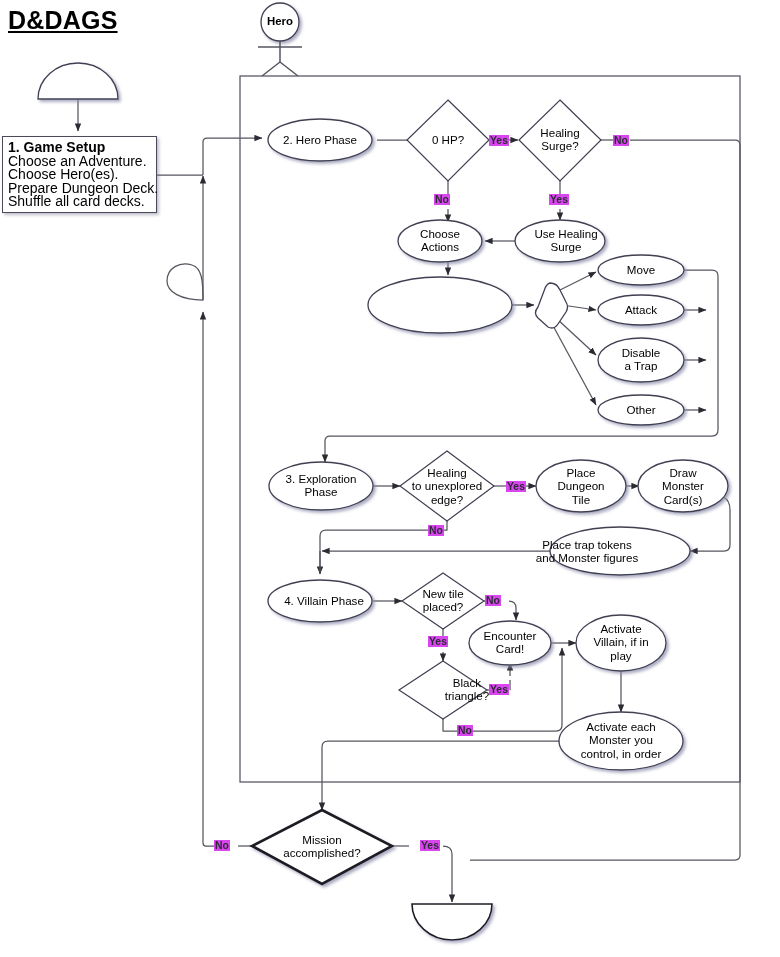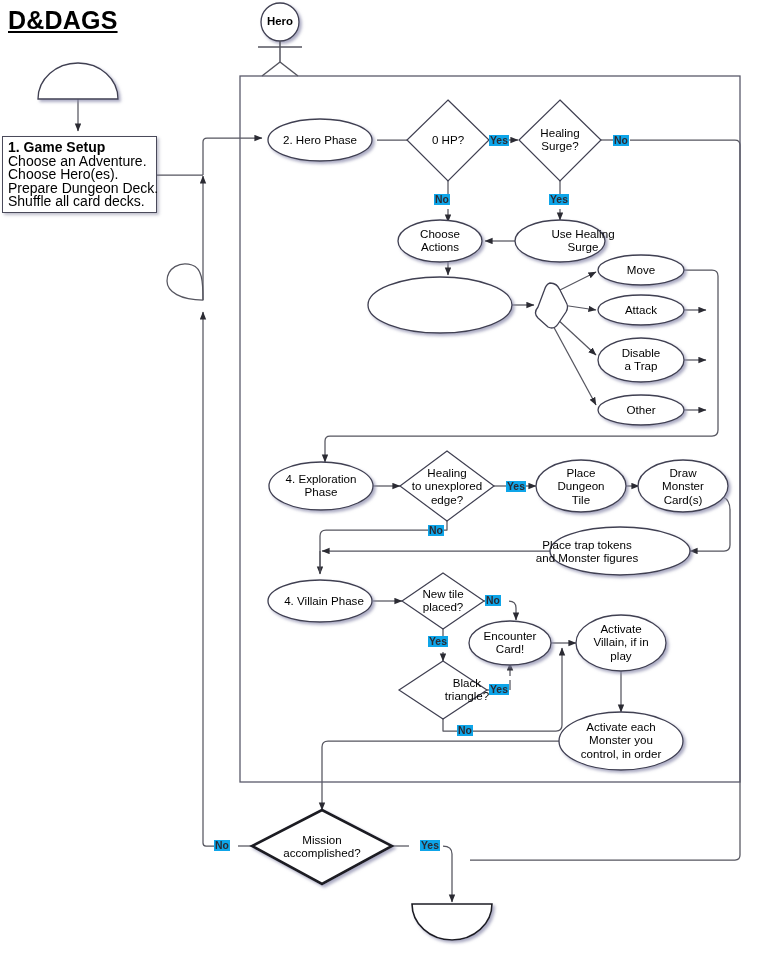--- a/index.html
+++ b/index.html
@@ -33,21 +33,21 @@
   .lbl{
     position:absolute; text-align:center;
     font-size:11.6px; line-height:13.3px; color:#000;
     pointer-events:none; white-space:pre-line;
   }
   .lbl b{font-weight:bold;}
 
   
   .elbl{
     position:absolute; font-size:10.4px; font-weight:bold; color:#2b2b33;
-    background:#0ea5e9; padding:0 1px; line-height:11px;
+    background:#d946ef; padding:0 1px; line-height:11px;
     white-space:nowrap;
   }
   .actorlbl{
     position:absolute; font-size:11.4px; font-weight:bold; text-align:center;
     color:#000; white-space:nowrap;
   }
 </style>
 </head>
 <body>
 
@@ -213,33 +213,33 @@
     <div class="l">Prepare Dungeon Deck.</div>
     <div class="l">Shuffle all card decks.</div>
   </div>
 
   <div class="actorlbl" style="left:250px;top:15px;width:60px;">Hero</div>
 
   <div class="lbl" style="left:268px;top:133px;width:104px;">2. Hero Phase</div>
   <div class="lbl" style="left:408px;top:133px;width:80px;">0 HP?</div>
   <div class="lbl" style="left:520px;top:126px;width:80px;">Healing
 Surge?</div>
-  <div class="lbl" style="left:531px;top:227px;width:104px;">Use Healing
+  <div class="lbl" style="left:514px;top:227px;width:104px;">Use Healing
 Surge</div>
   <div class="lbl" style="left:398px;top:227px;width:84px;">Choose
 Actions</div>
 
 
   <div class="lbl" style="left:601px;top:263px;width:80px;">Move</div>
   <div class="lbl" style="left:601px;top:303px;width:80px;">Attack</div>
   <div class="lbl" style="left:601px;top:346px;width:80px;">Disable
 a Trap</div>
   <div class="lbl" style="left:601px;top:403px;width:80px;">Other</div>
 
-  <div class="lbl" style="left:271px;top:472px;width:100px;">4. Exploration
+  <div class="lbl" style="left:271px;top:472px;width:100px;">3. Exploration
 Phase</div>
   <div class="lbl" style="left:400px;top:466px;width:94px;">Healing
 to unexplored
 edge?</div>
   <div class="lbl" style="left:541px;top:466px;width:80px;">Place
 Dungeon
 Tile</div>
   <div class="lbl" style="left:643px;top:466px;width:80px;">Draw
 Monster
 Card(s)</div>

